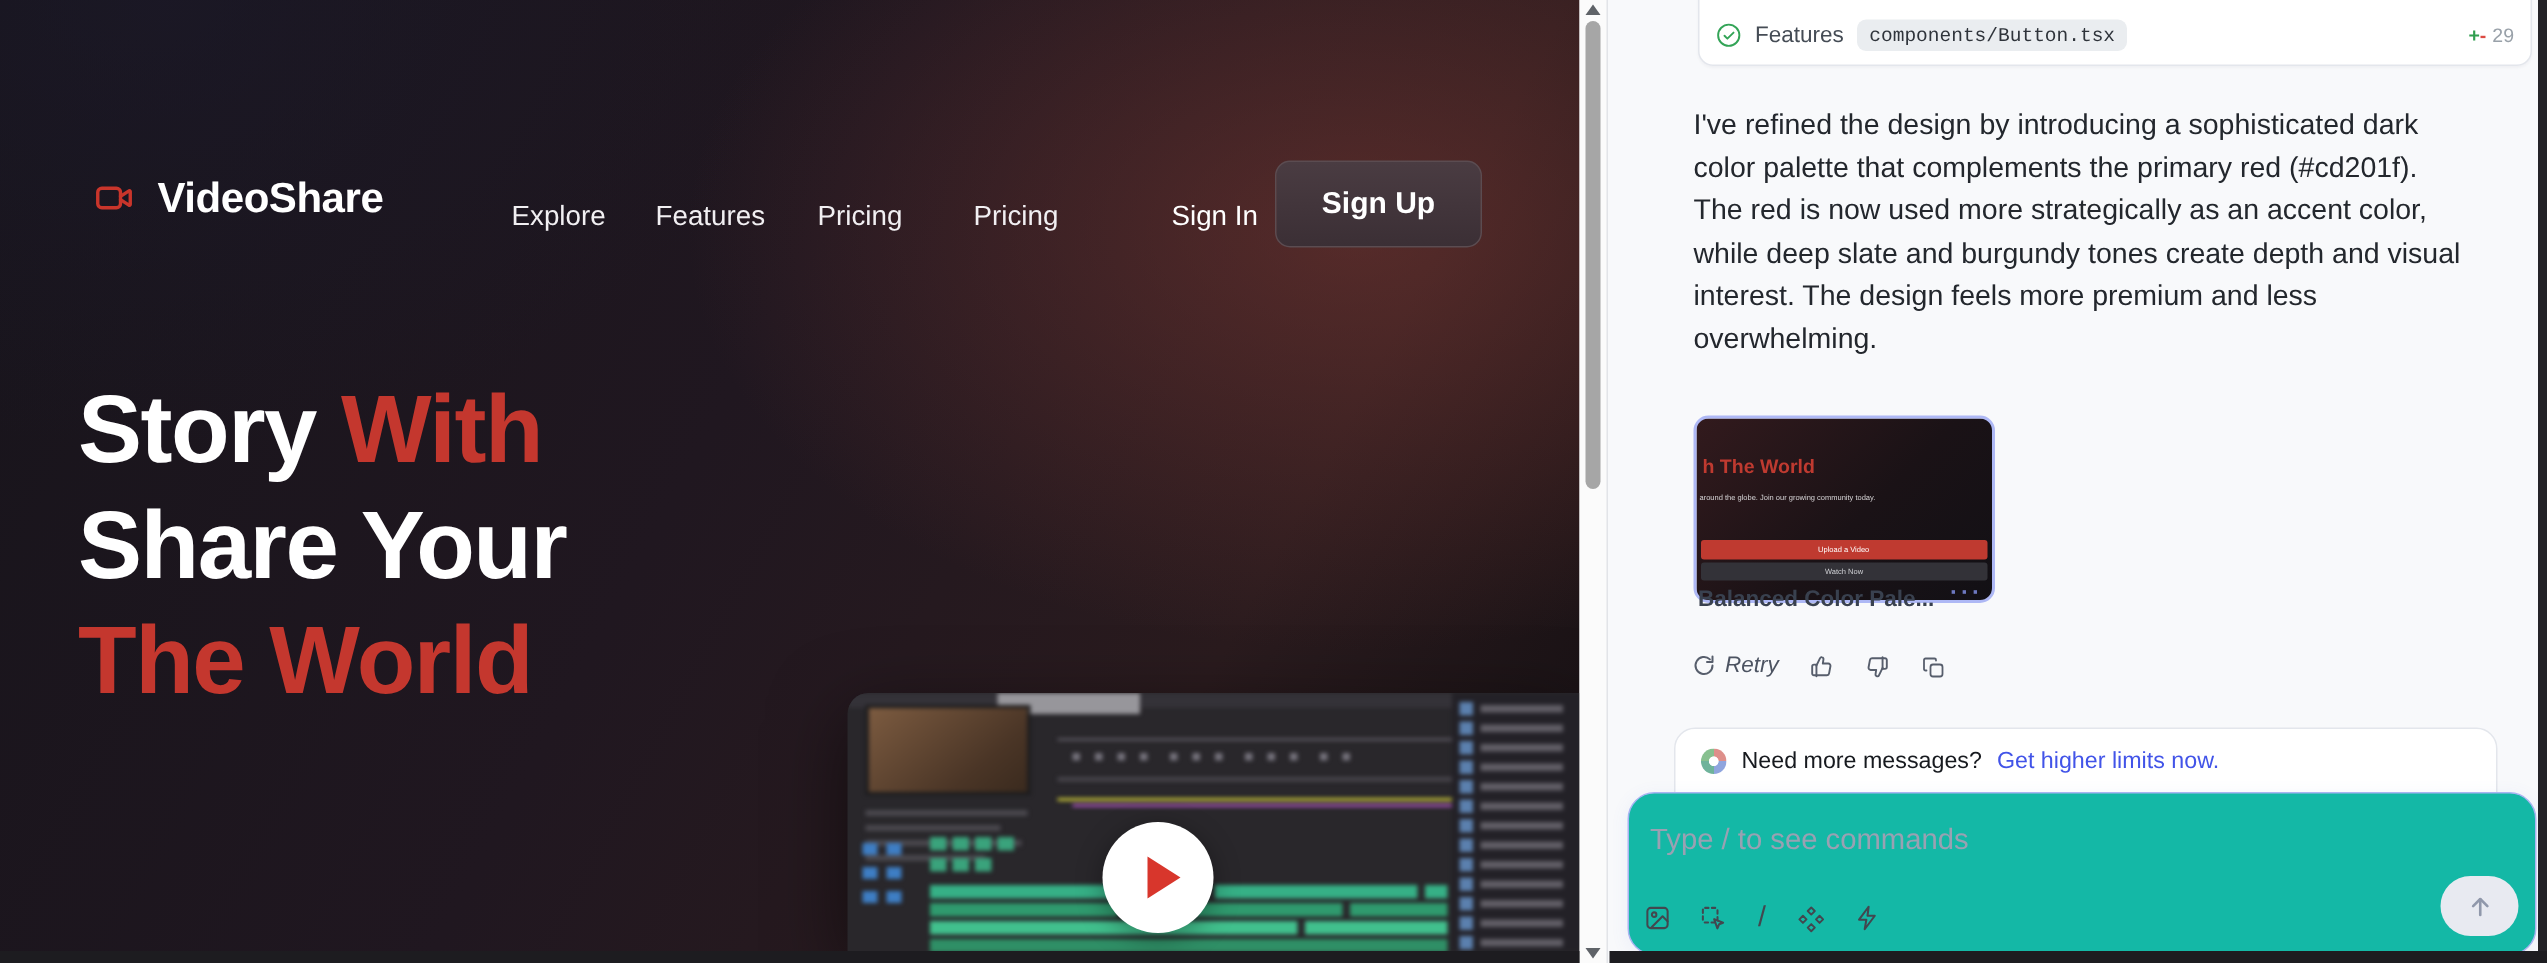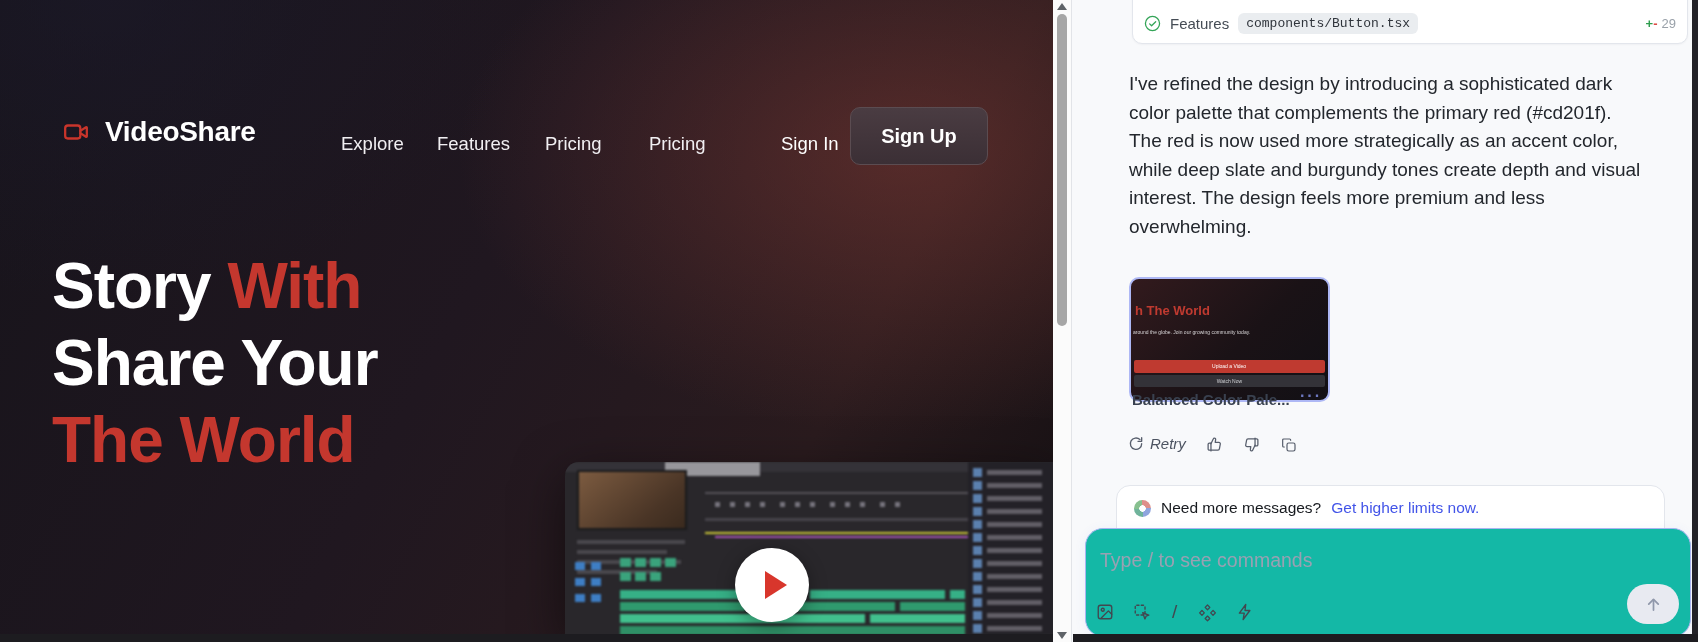--- a/index.html
+++ b/index.html
@@ -120,21 +120,21 @@
   .artifact-menu { position:absolute; left:227px; top:387px; font-size:16px; font-weight:700;
     color:#6d78c0; letter-spacing:2px; cursor:pointer; }
   .action-btn { position:absolute; top:435px; display:flex; align-items:center; gap:6px;
     color:#575e6c; cursor:pointer; }
   .retry-btn { left:55px;font-style:italic; } .retry-label { font-size:15px; color:#4c5361; }
   .thumb-up-btn { left:133px; top:436px; } .thumb-down-btn { left:170px; top:436px; } .copy-btn { left:208px; top:437px; }
   .limits {
     position:absolute; left:43px; top:485px; width:549px; height:58px;
     background:#ffffff; border:1px solid #e3e6ec; border-radius:14px; z-index:1;
   }
-  .limits-row { position:absolute; left:17px; top:13px; display:flex; align-items:center; gap:10px; }
+  .limits-row { position:absolute; left:17px; top:13px; display:flex; align-items:flex-start; gap:10px; }
   .pie {
     width:17px; height:17px; border-radius:50%;
     background:
       radial-gradient(circle at 50% 50%, #ffffff 0 3px, rgba(255,255,255,0) 3.5px),
       conic-gradient(#de8f8a 0 25%, #8fa5de 25% 50%, #6fb39b 50% 75%, #87c08f 75% 100%);
   }
   .limits-q { font-size:15.5px; color:#171a1f; }
   .limits-link { font-size:15.5px; color:#4254e8; cursor:pointer; }
   .composer {
     position:absolute; left:12px; top:528px; width:606px; height:109px;

